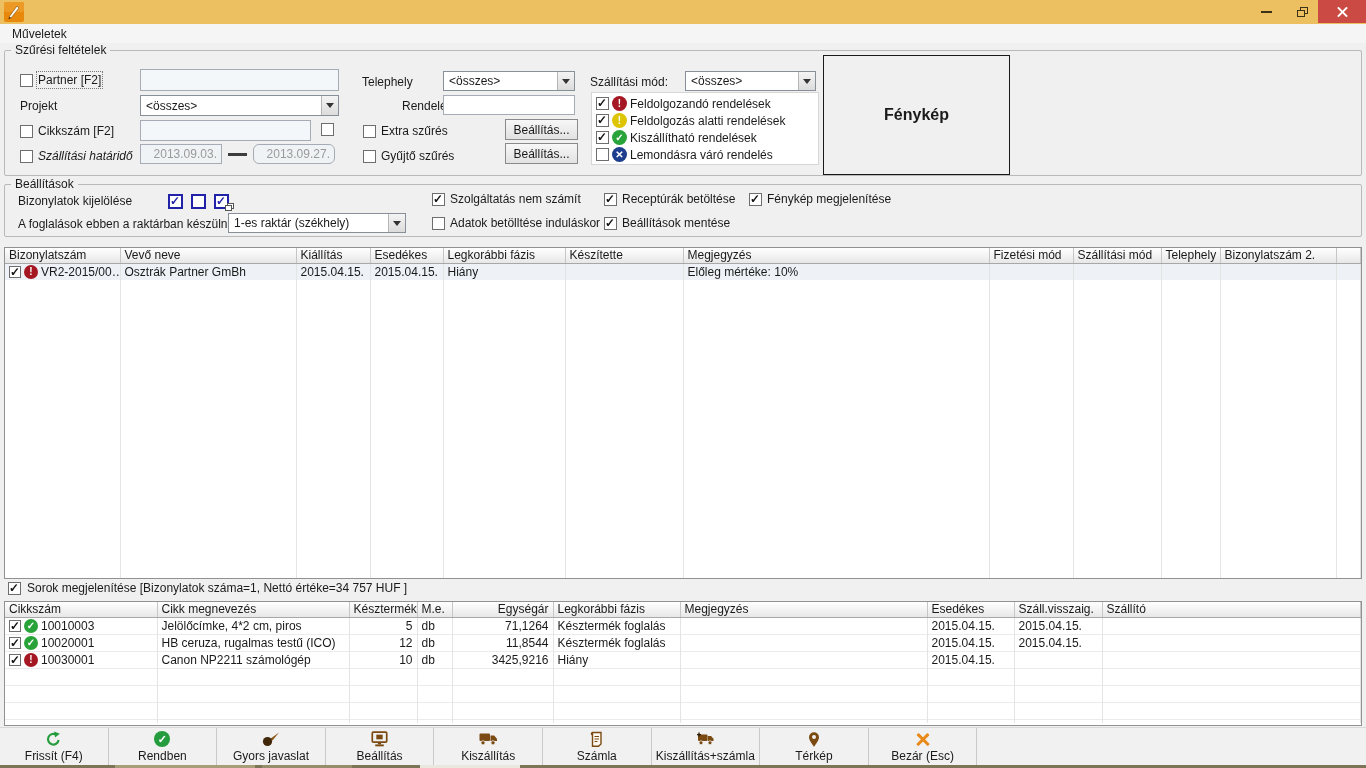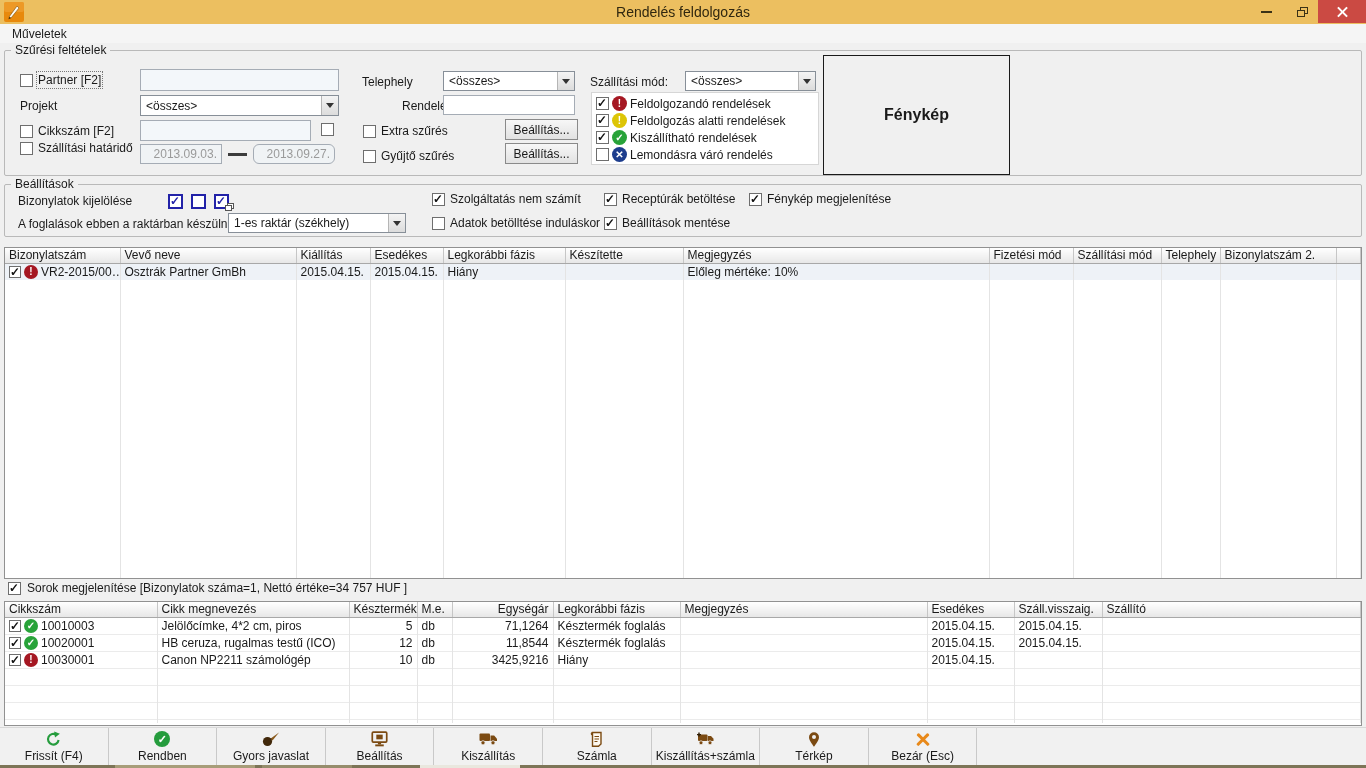--- a/index.html
+++ b/index.html
@@ -104,21 +104,20 @@
 </head>
 <body>
 
 <div class="titlebar">
   <svg class="appicon" viewBox="0 0 20 20">
     <rect x="0" y="0" width="20" height="20" rx="2" fill="#e8890c"></rect>
     <rect x="0" y="0" width="20" height="10" rx="2" fill="#f0a63c" opacity="0.55"></rect>
     <path d="M5 15 L13 4 L15 6 L7 16 Z" fill="#fdfdf4" stroke="#7a4a08" stroke-width="0.6"></path>
     <path d="M5 15 L7 16 L4.6 17.2 Z" fill="#3c2a08"></path>
   </svg>
-  <div class="title">Rendelés feldolgozás</div>
   <div class="wbtn wbtn-min">
       <i></i>
     </div>
   <div class="wbtn wbtn-restore">
       <span class="restore-shape">
         <i></i>
         <i></i>
       </span>
     </div>
   <div class="wbtn wbtn-close">
@@ -151,21 +150,21 @@
     </span>
 </div>
 
 <div class="cb-row" style="left:20px; top:123px;">
   <span class="cb"></span>
   <span>Cikkszám [F2]</span>
 </div>
 <input class="field" style="left: 140px; top: 120px; width: 171px; height: 21px;" value="">
 <span class="cb" style="position:absolute; left:321px; top:123px;"></span>
 
-<div class="cb-row" style="left:20px; top:140px;">
+<div class="cb-row" style="left:20px; top:148px;font-style:italic;">
   <span class="cb"></span>
   <span>Szállítási határidő</span>
 </div>
 <input class="field disabled" style="left: 140px; top: 144px; width: 82px; height: 20px;" value="2013.09.03.">
 <div class="dash" style="left:228px; top:153px; width:19px; height:3px;"></div>
 <input class="field disabled" style="left: 253px; top: 144px; width: 82px; height: 20px; border-radius: 6px;" value="2013.09.27.">
 
 <span class="label" style="left:362px; top:75px;">Telephely</span>
 <div class="combo" style="left:443px; top:71px; width:132px; height:20px;">
   <span class="val">&lt;összes&gt;</span>

